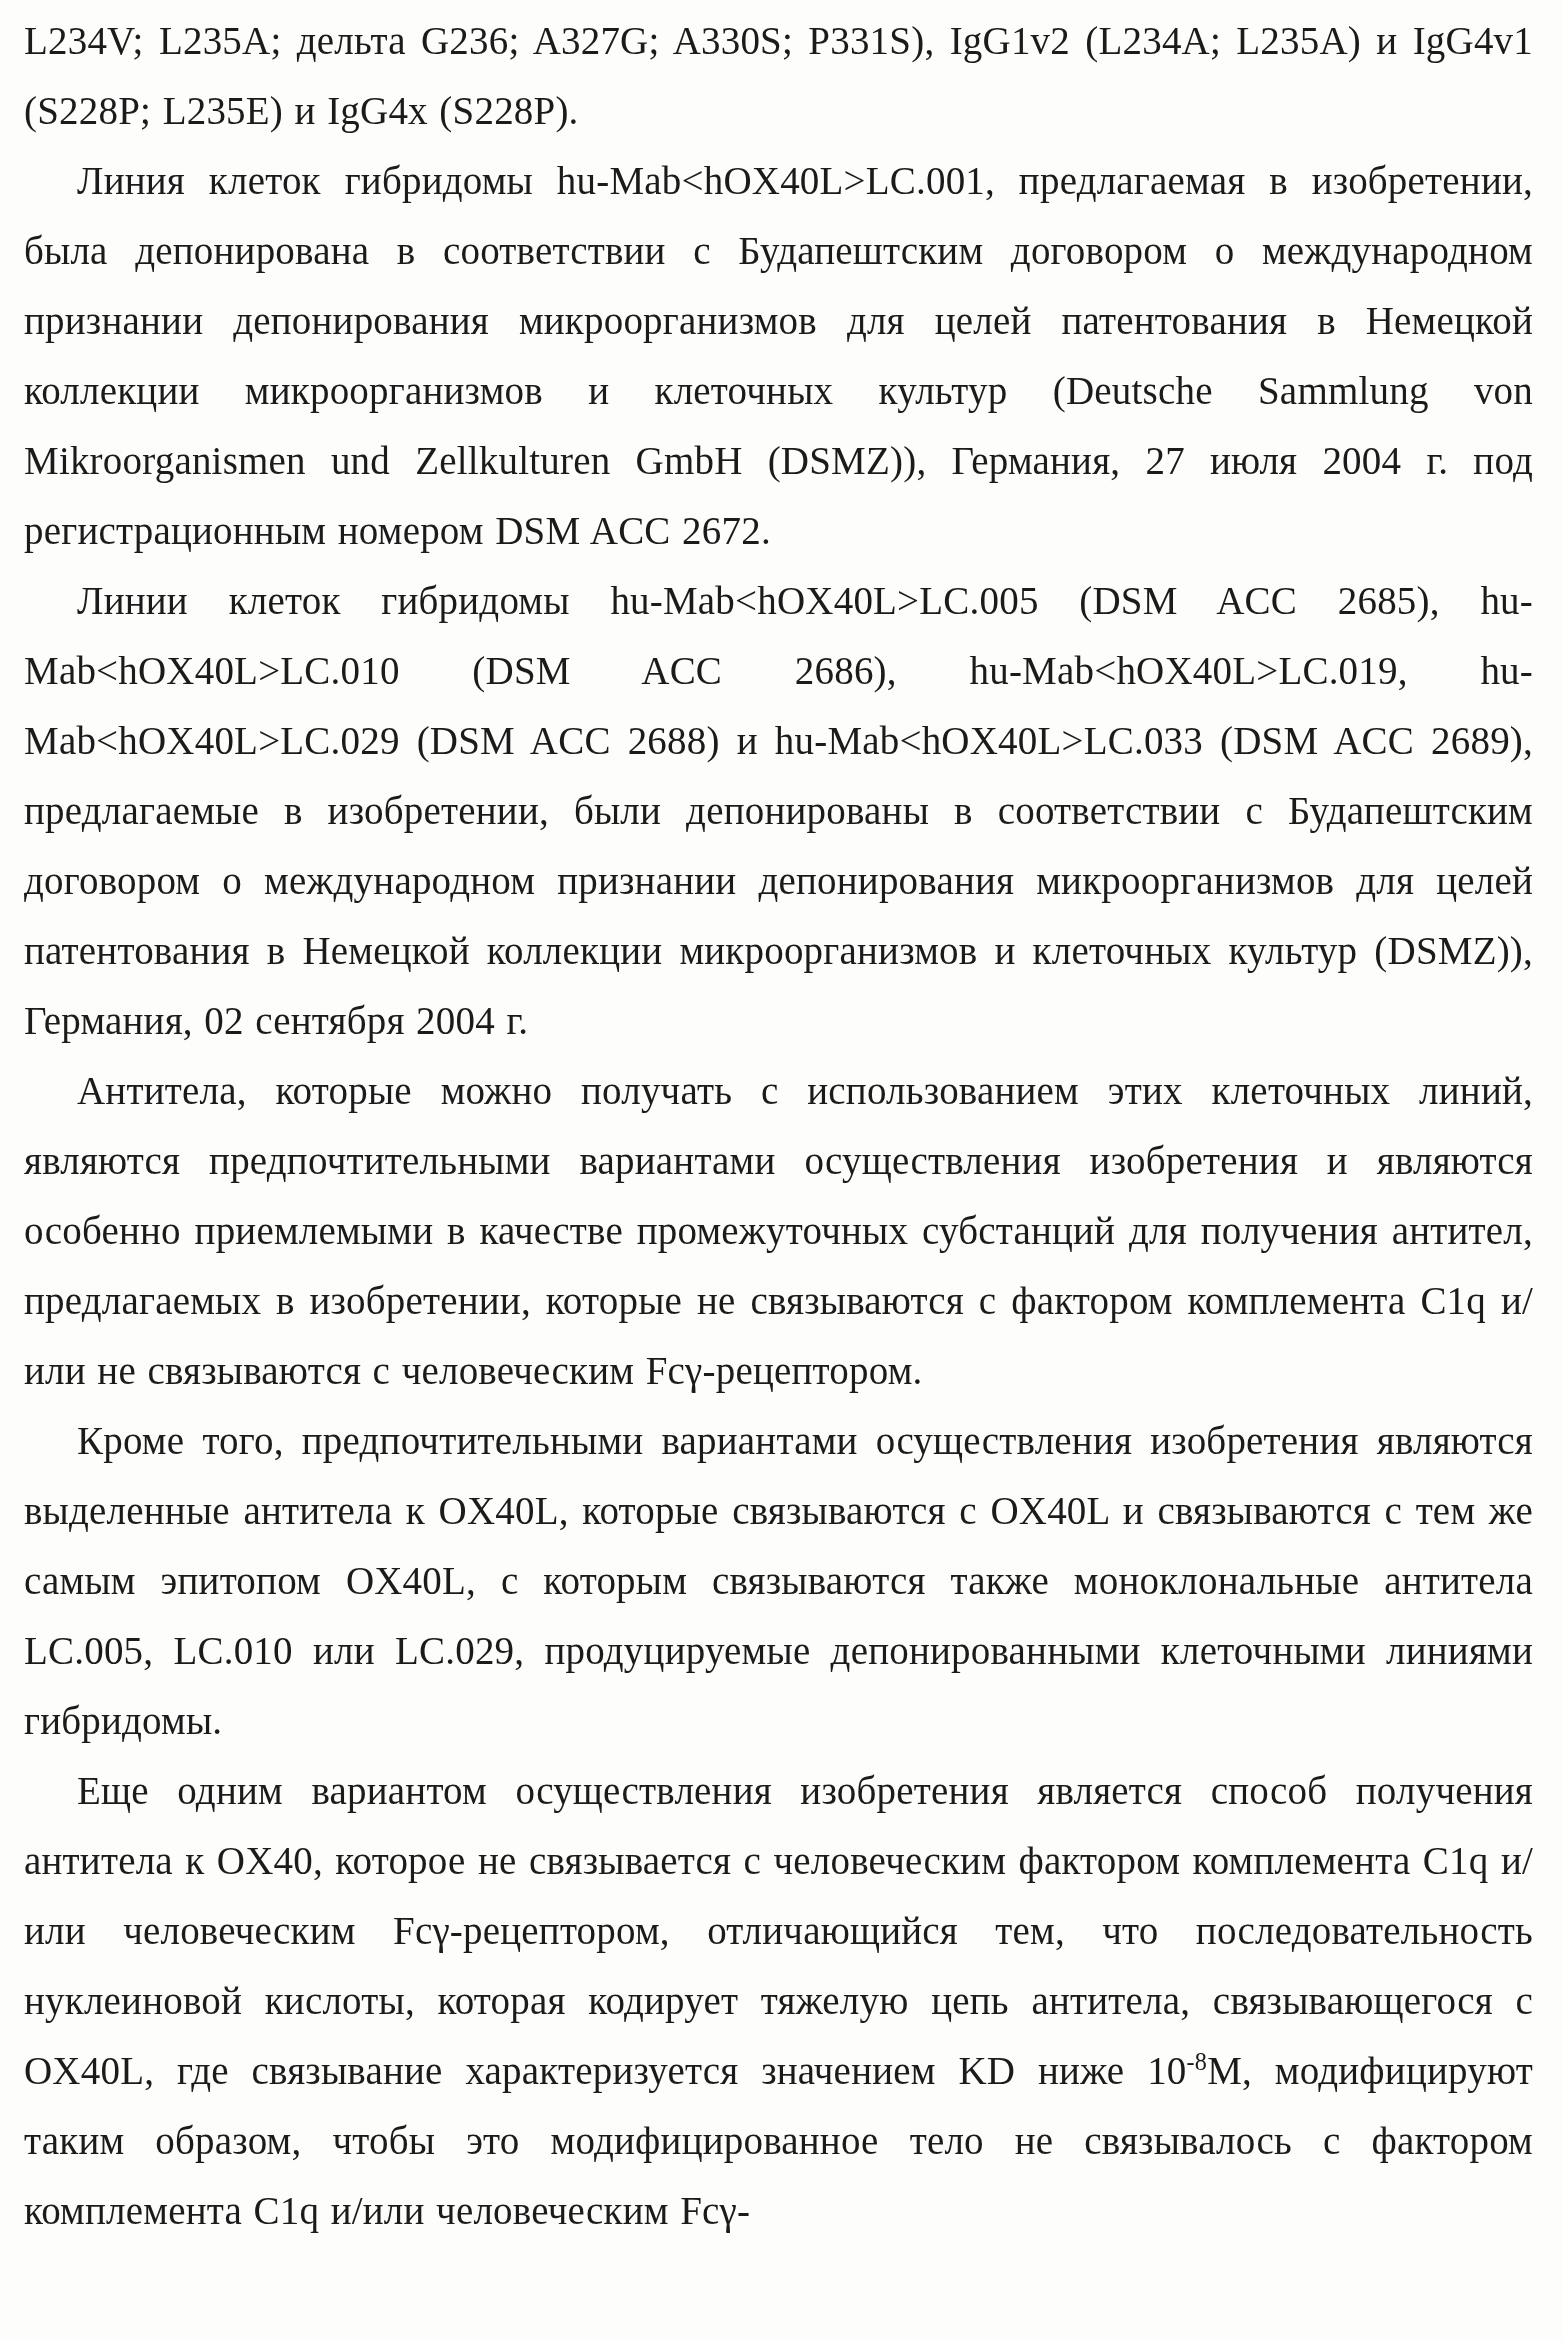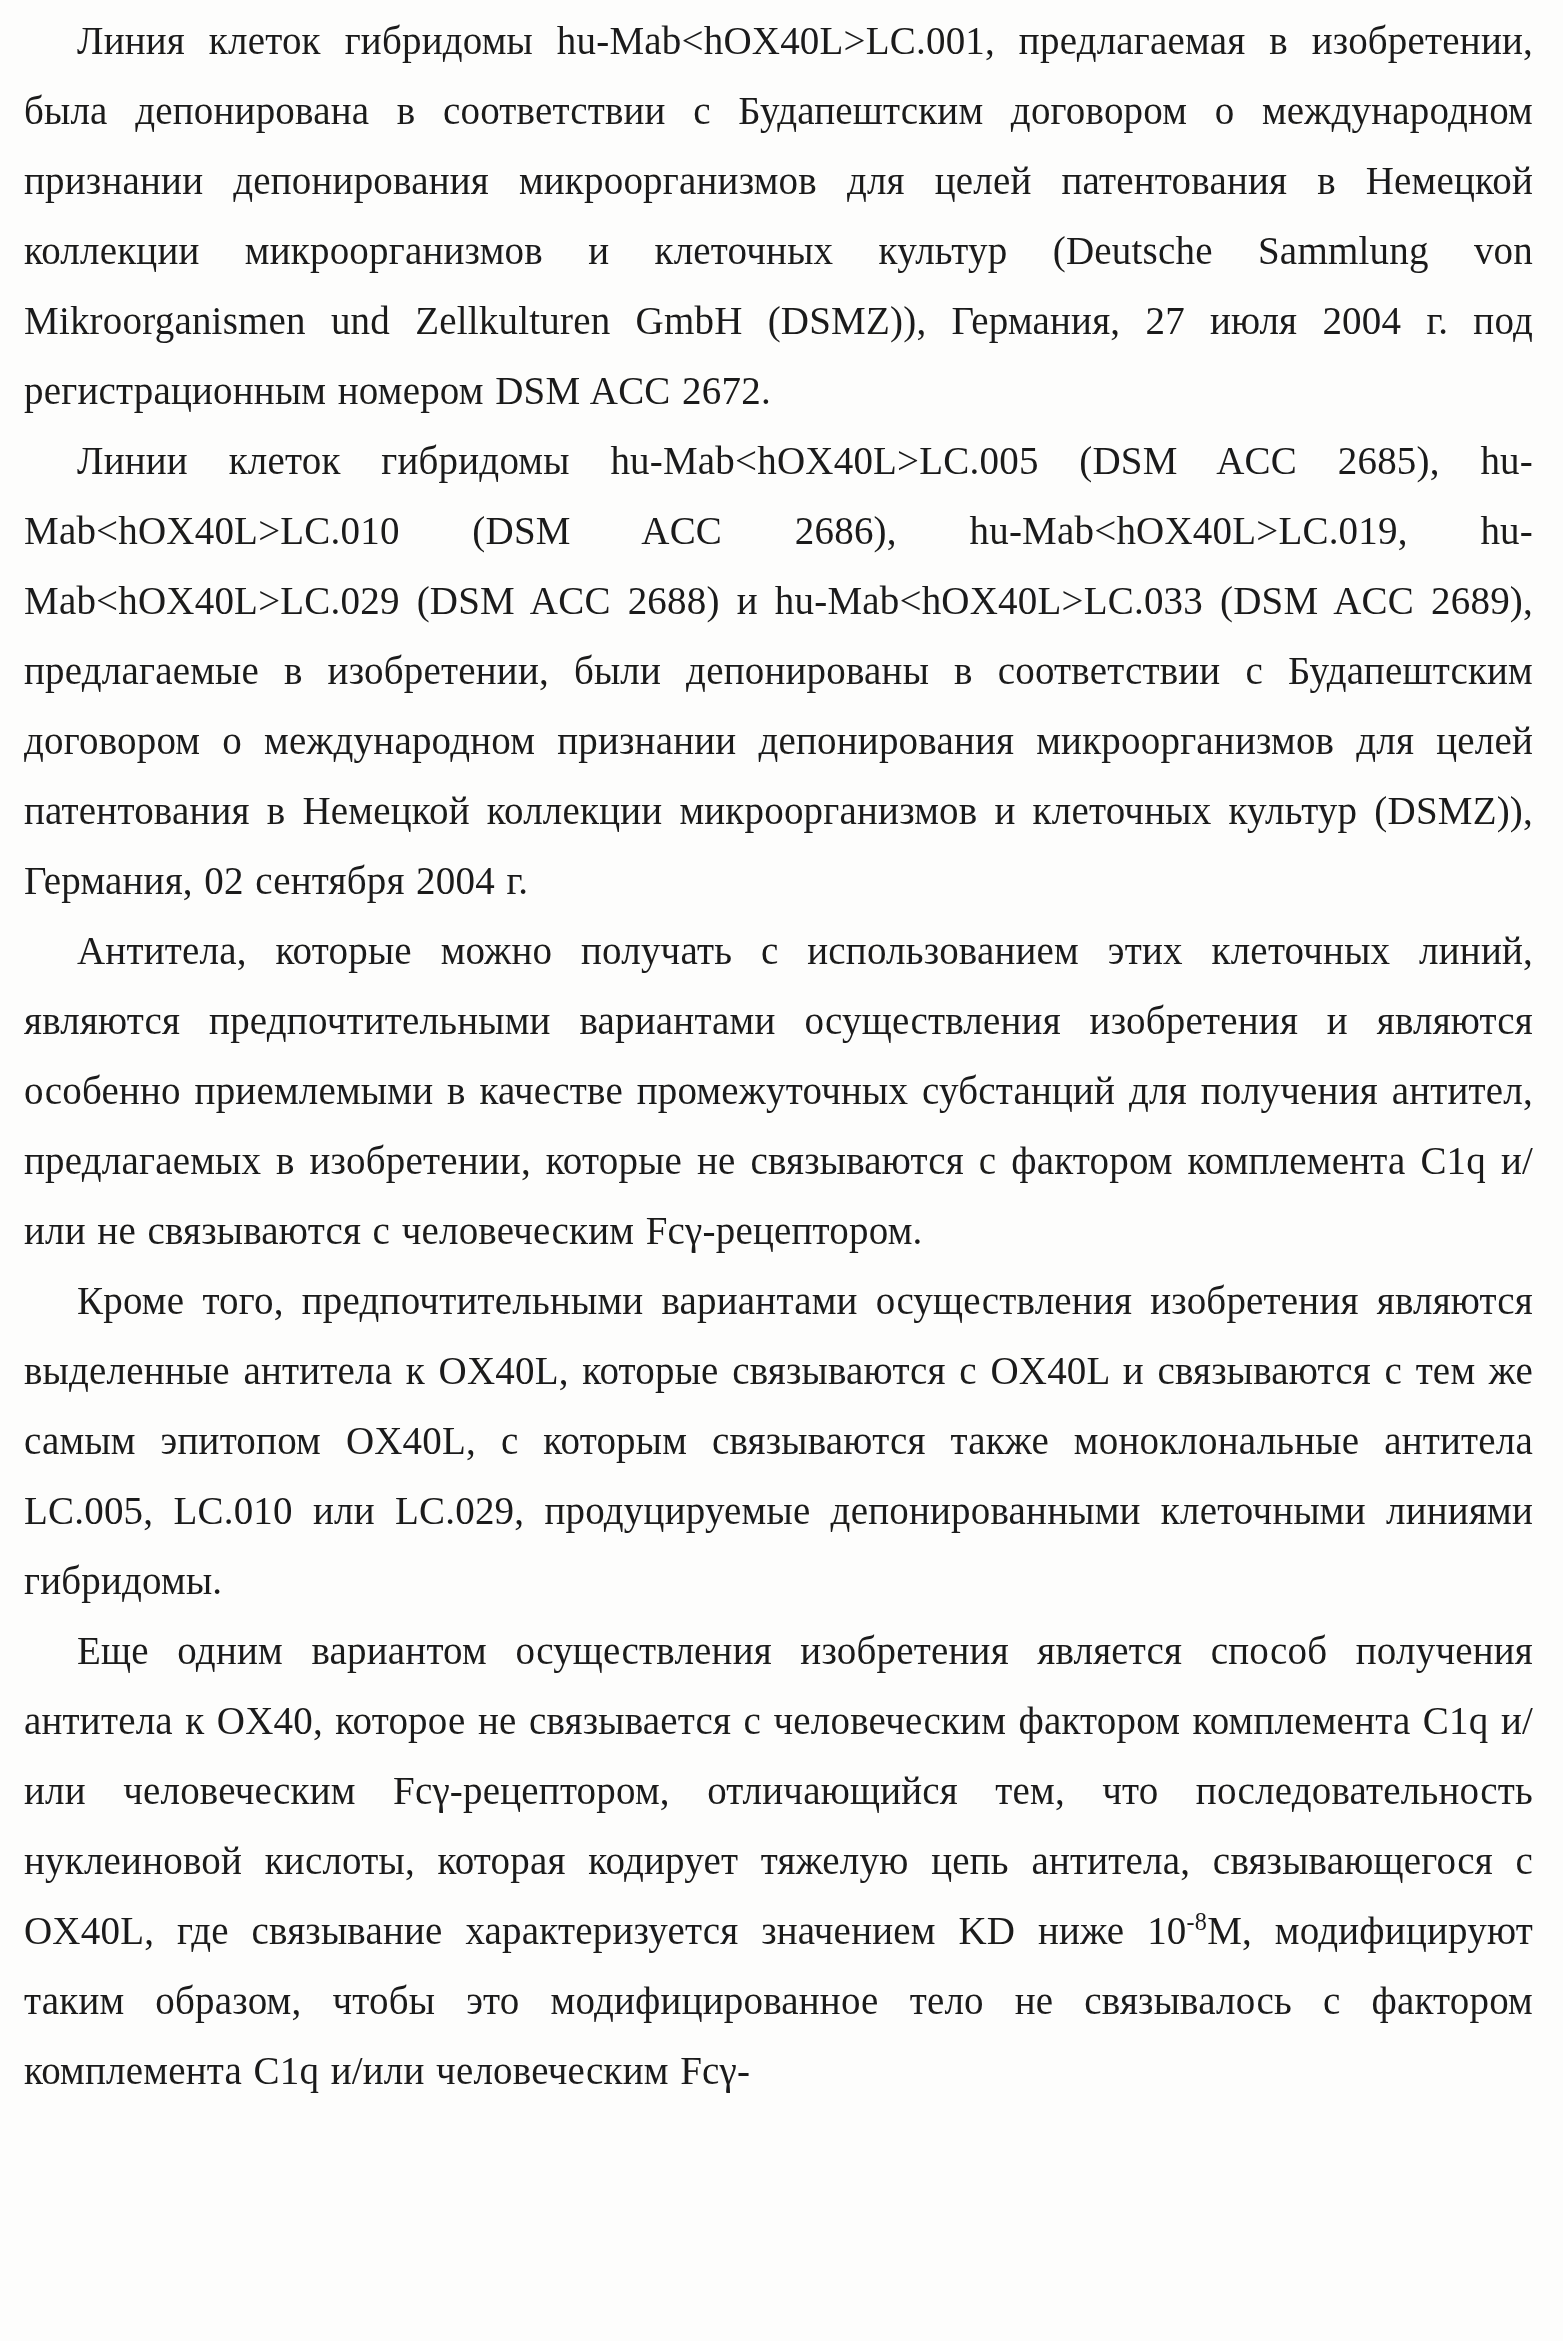--- a/index.html
+++ b/index.html
@@ -32,20 +32,21 @@
     font-size: 0.62em;
     line-height: 0;
     vertical-align: super;
   }
 </style>
 </head>
 <body>
 
 <div class="page">
 
+  <p class="para continuation">L234V; L235A; дельта G236; A327G; A330S; P331S), IgG1v2 (L234A; L235A) и IgG4v1 (S228P; L235E) и IgG4x (S228P).</p>
 
   <p class="para">Линия клеток гибридомы hu-Mab&lt;hOX40L&gt;LC.001, предлагаемая в изобретении, была депонирована в соответствии с Будапештским договором о международном признании депонирования микроорганизмов для целей патентования в Немецкой коллекции микроорганизмов и клеточных культур (Deutsche Sammlung von Mikroorganismen und Zellkulturen GmbH (DSMZ)), Германия, 27 июля 2004 г. под регистрационным номером DSM ACC 2672.</p>
 
   <p class="para">Линии клеток гибридомы hu-Mab&lt;hOX40L&gt;LC.005 (DSM ACC 2685), hu-Mab&lt;hOX40L&gt;LC.010 (DSM ACC 2686), hu-Mab&lt;hOX40L&gt;LC.019, hu-Mab&lt;hOX40L&gt;LC.029 (DSM ACC 2688) и hu-Mab&lt;hOX40L&gt;LC.033 (DSM ACC 2689), предлагаемые в изобретении, были депонированы в соответствии с Будапештским договором о международном признании депонирования микроорганизмов для целей патентования в Немецкой коллекции микроорганизмов и клеточных культур (DSMZ)), Германия, 02 сентября 2004 г.</p>
 
   <p class="para">Антитела, которые можно получать с использованием этих клеточных линий, являются предпочтительными вариантами осуществления изобретения и являются особенно приемлемыми в качестве промежуточных субстанций для получения антител, предлагаемых в изобретении, которые не связываются с фактором комплемента C1q и/или не связываются с человеческим Fcγ-рецептором.</p>
 
   <p class="para">Кроме того, предпочтительными вариантами осуществления изобретения являются выделенные антитела к OX40L, которые связываются с OX40L и связываются с тем же самым эпитопом OX40L, с которым связываются также моноклональные антитела LC.005, LC.010 или LC.029, продуцируемые депонированными клеточными линиями гибридомы.</p>
 
   <p class="para">

